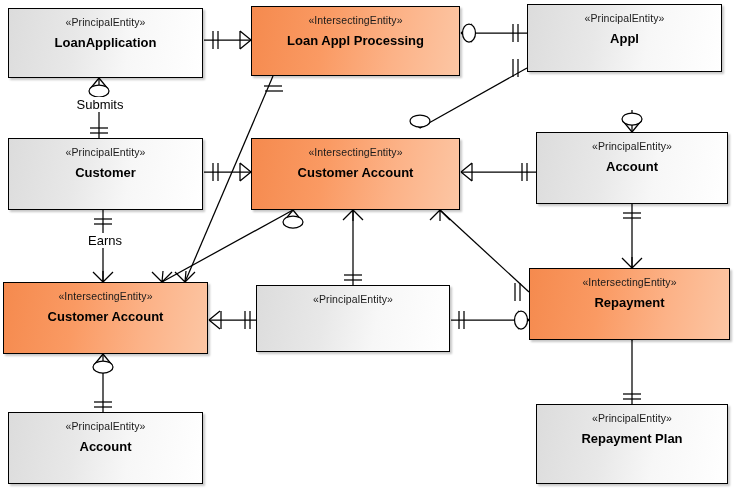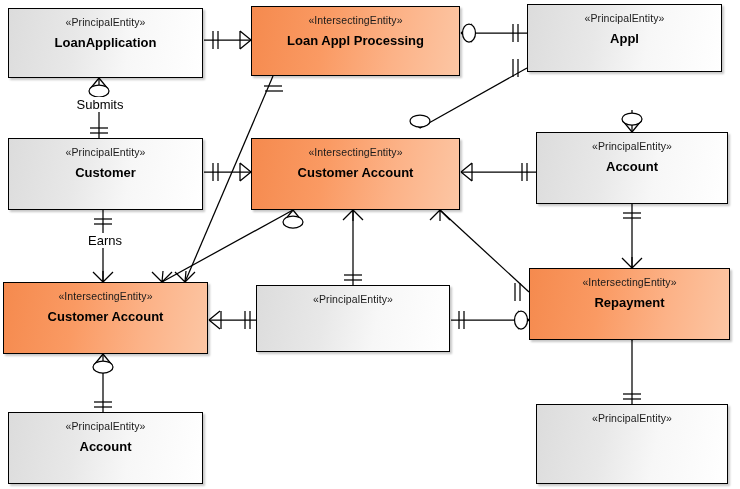--- a/index.html
+++ b/index.html
@@ -211,18 +211,19 @@
     <div class="ename">Repayment</div>
   </div>
 
   <div class="entity principal" style="left:8px;top:412px;width:195px;height:72px;">
     <div class="stereotype">«PrincipalEntity»</div>
     <div class="ename">Account</div>
   </div>
 
   <div class="entity principal" style="left:536px;top:404px;width:192px;height:80px;">
     <div class="stereotype">«PrincipalEntity»</div>
+    <div class="ename">Repayment Plan</div>
   </div>
 
   <div class="edge-label" style="left:70px;top:97px;width:60px;background:#ffffff;">Submits</div>
   <div class="edge-label" style="left:77px;top:233px;width:56px;background:#ffffff;">Earns</div>
 
 </div>
 
 </body></html>

